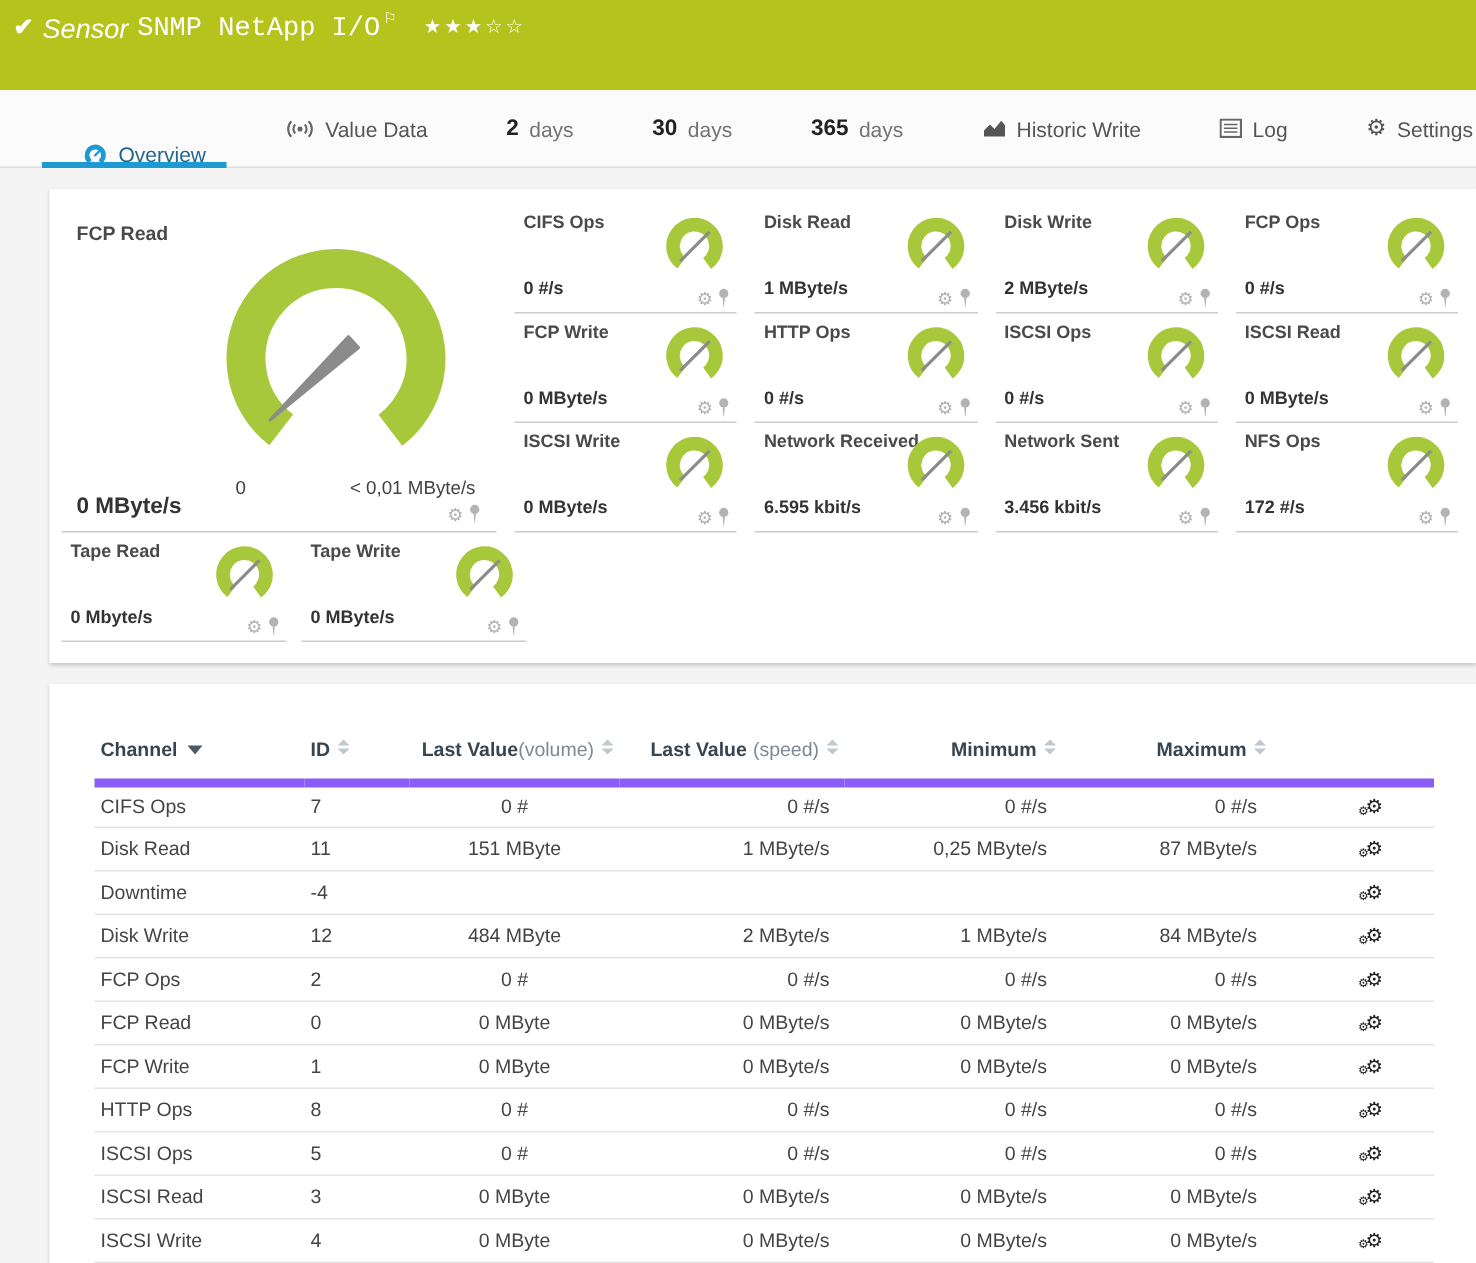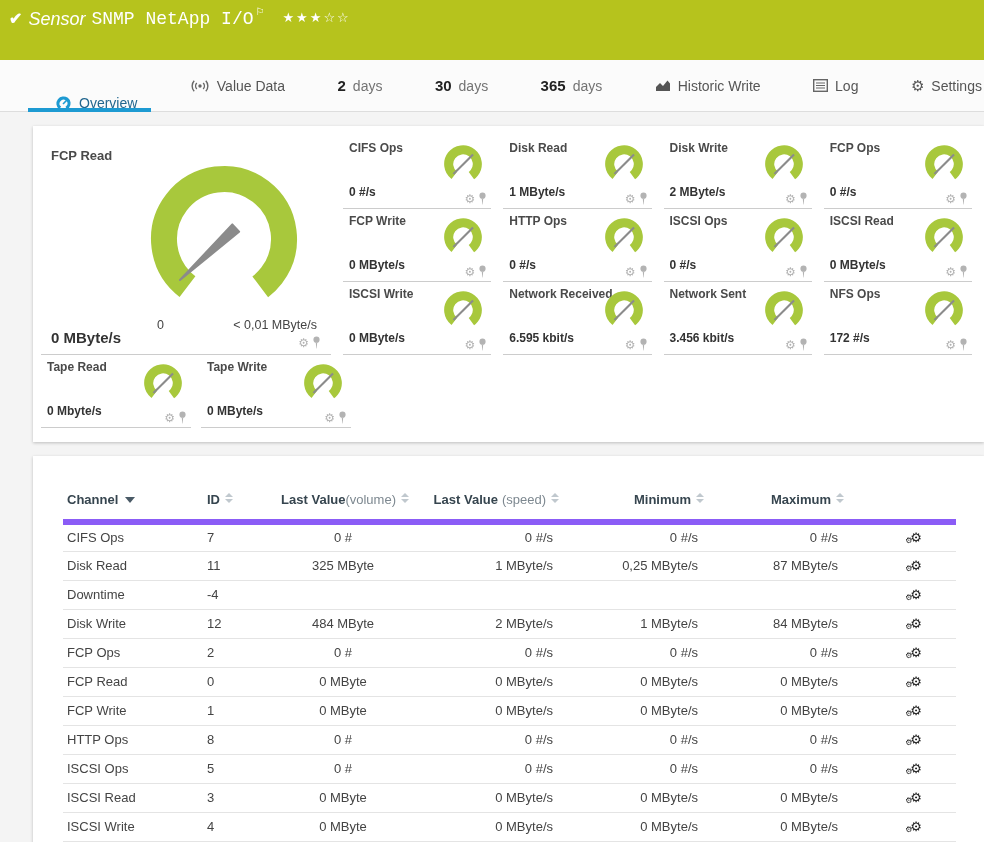--- a/index.html
+++ b/index.html
@@ -390,21 +390,21 @@
         <td class="cl">7</td>
         <td class="cc">0 #</td>
         <td class="cr">0 #/s</td>
         <td class="cr">0 #/s</td>
         <td class="cr">0 #/s</td>
         <td class="cg"><span class="chset"><span>⚙</span><span class="s2">⚙</span></span></td>
       </tr>
       <tr>
         <td class="cl">Disk Read</td>
         <td class="cl">11</td>
-        <td class="cc">325 MByte</td>
+        <td class="cc">151 MByte</td>
         <td class="cr">1 MByte/s</td>
         <td class="cr">0,25 MByte/s</td>
         <td class="cr">87 MByte/s</td>
         <td class="cg"><span class="chset"><span>⚙</span><span class="s2">⚙</span></span></td>
       </tr>
       <tr>
         <td class="cl">Downtime</td>
         <td class="cl">-4</td>
         <td class="cc"></td>
         <td class="cr"></td>

